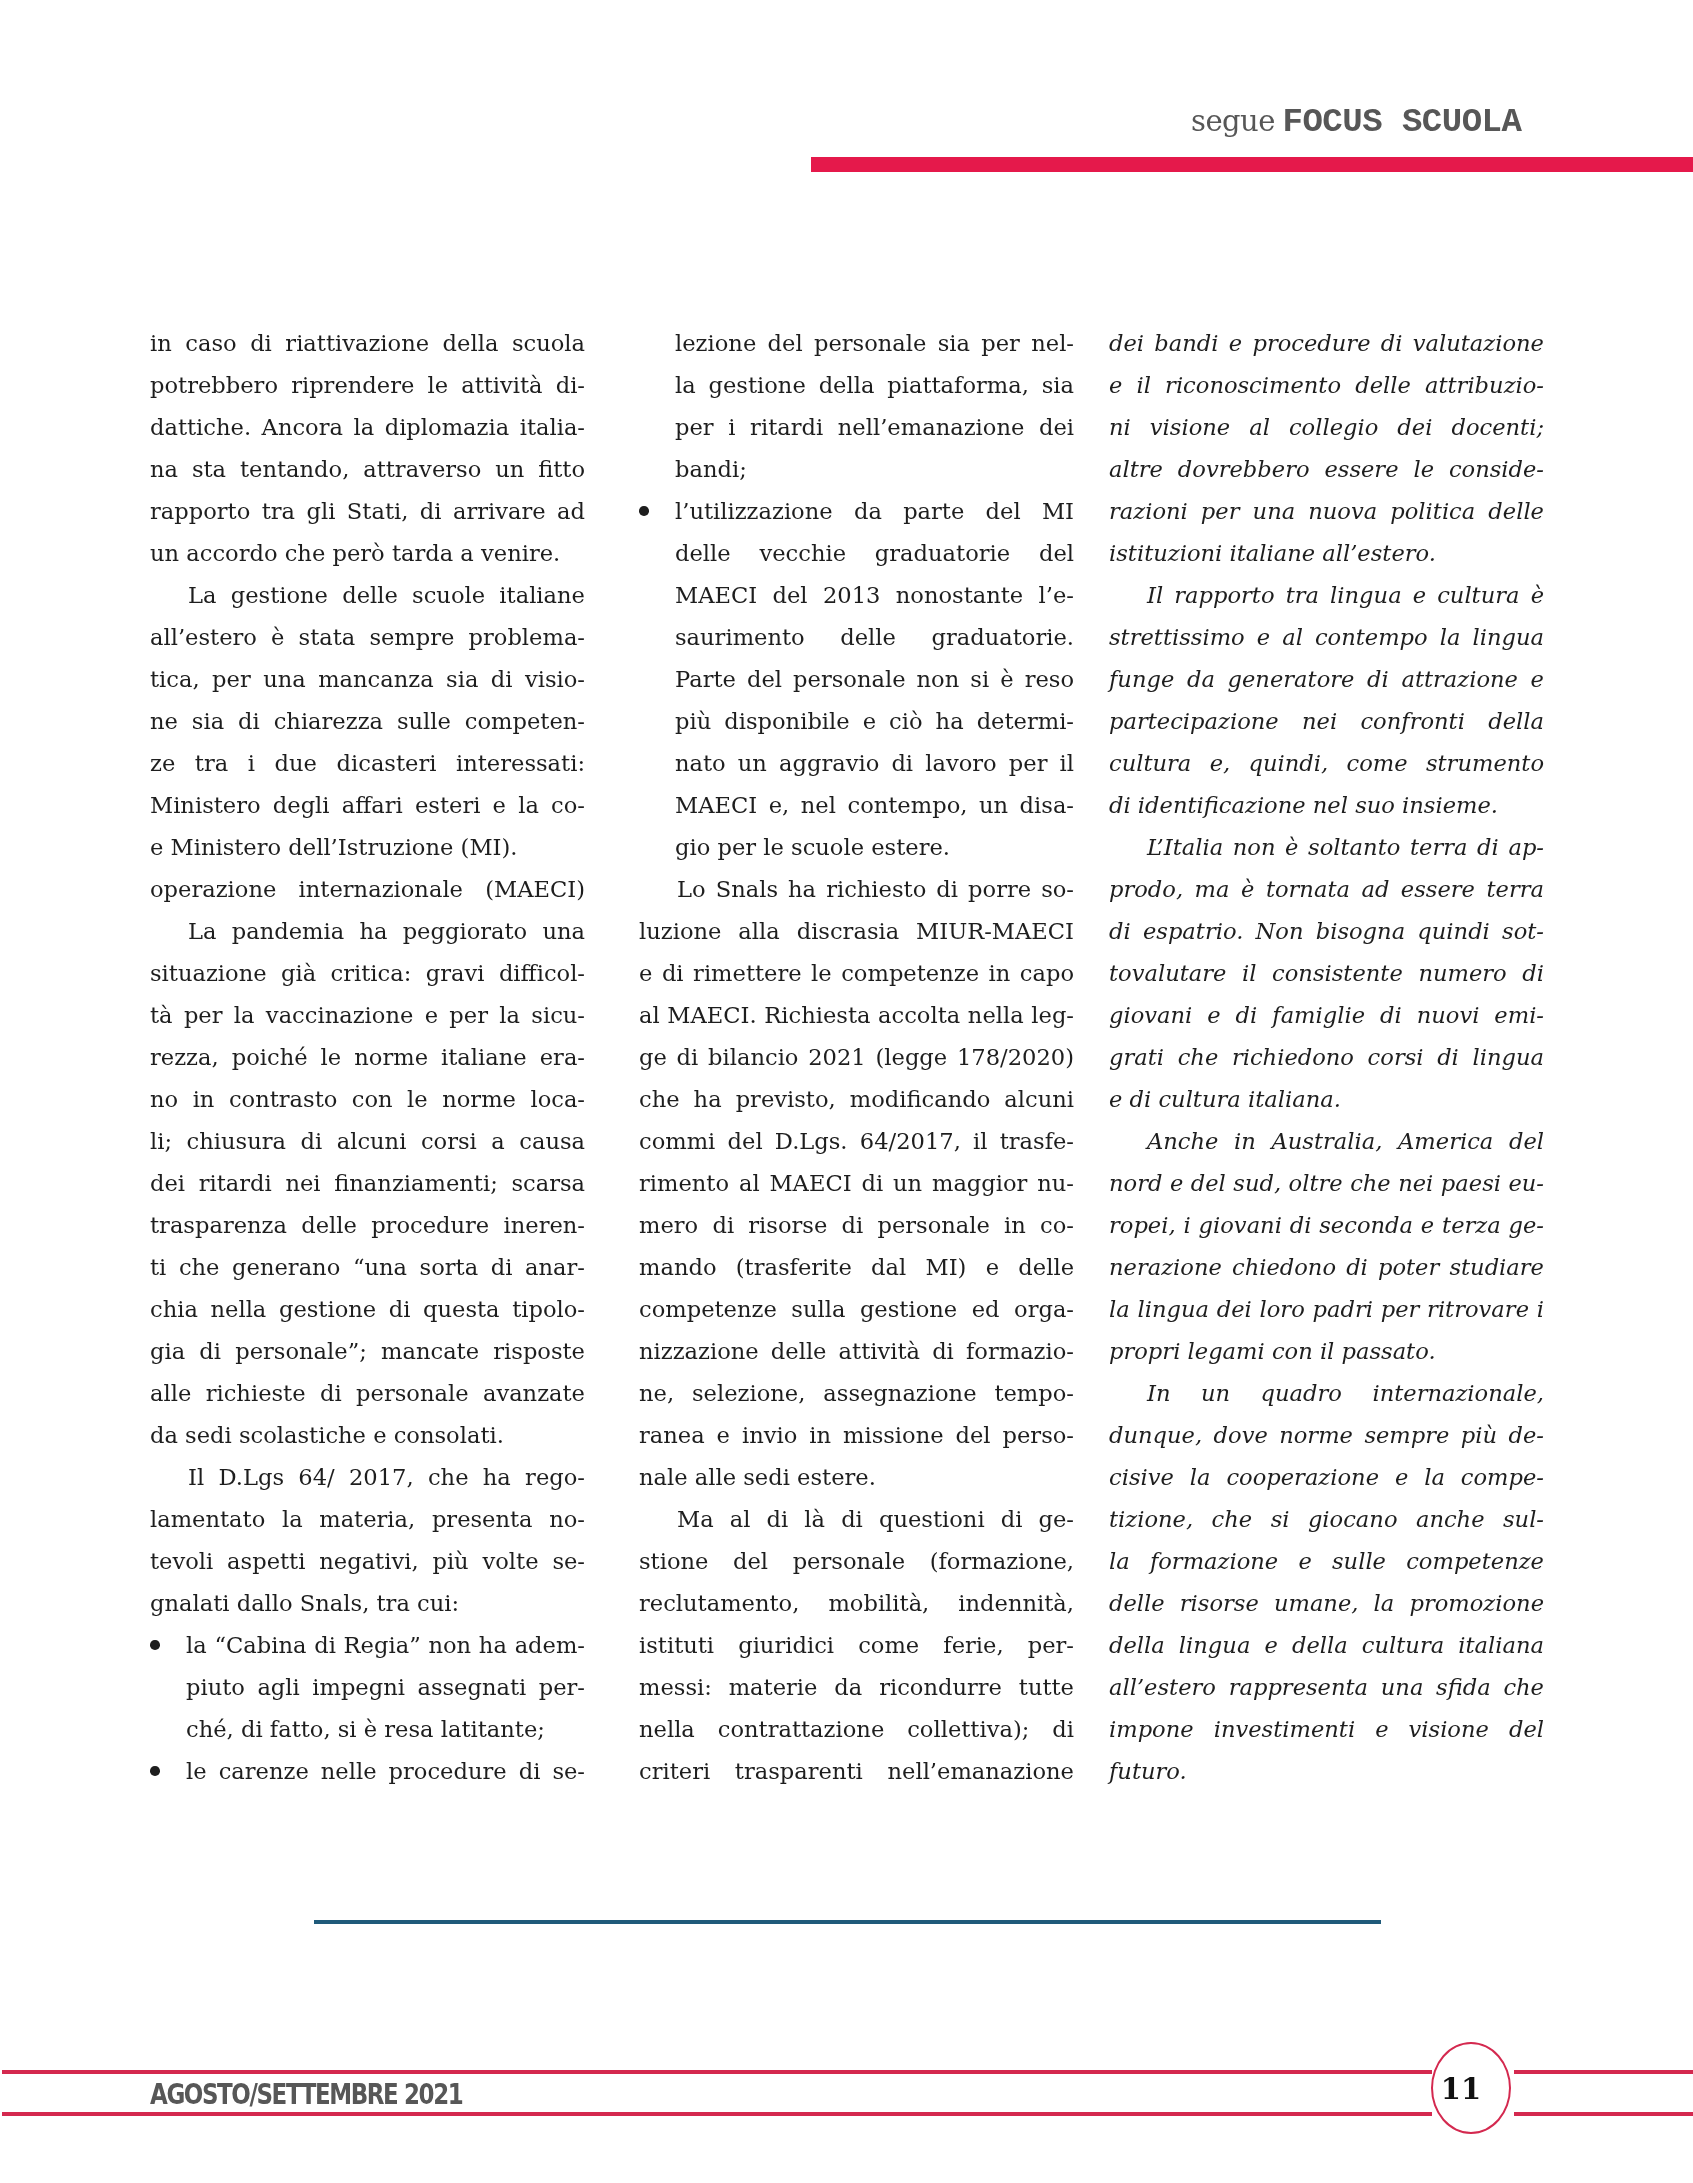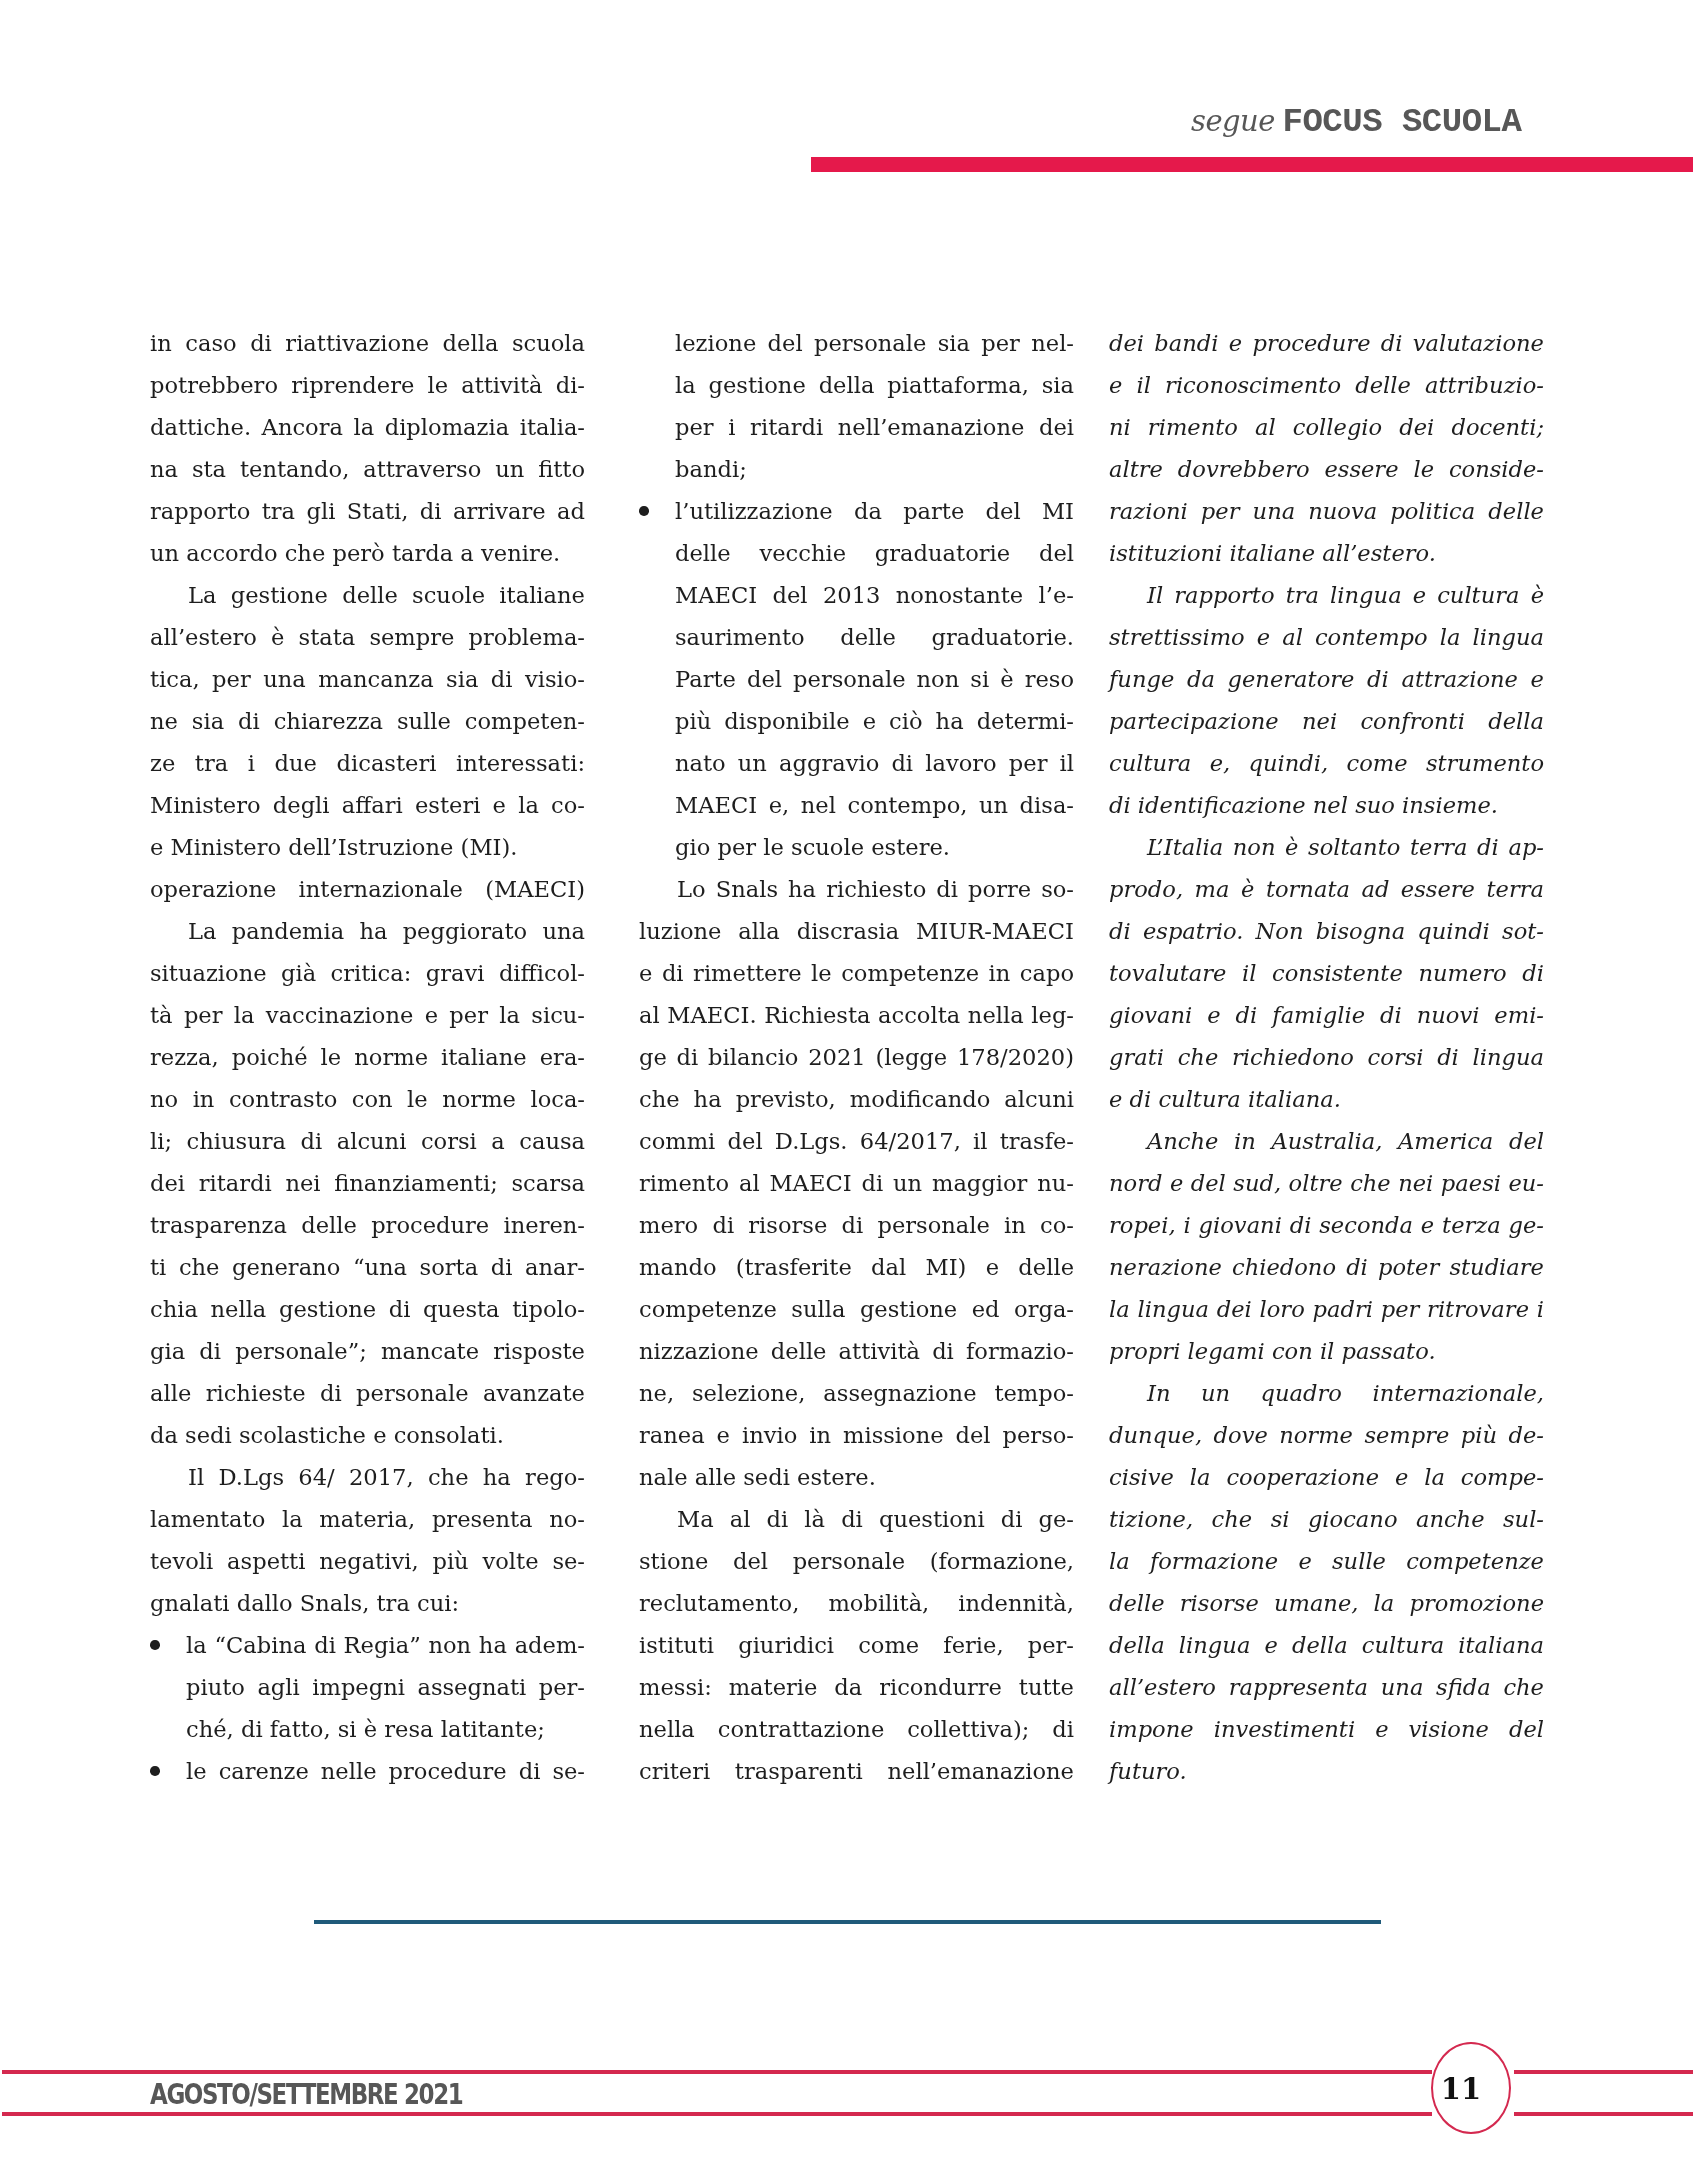--- a/index.html
+++ b/index.html
@@ -1,21 +1,21 @@
 <!DOCTYPE html>
 <html><head>
   <meta charset="utf-8">
   <style>
     html, body { margin: 0; padding: 0; background: #ffffff; }
     body { width: 1694px; height: 2183px; position: relative; overflow: hidden;
            font-family: "DejaVu Serif", "Liberation Serif", serif; color: #1e1e1e; }
 
     .header { position: absolute; left: 0; top: 0; width: 1694px; height: 191px; }
     .header-title { position: absolute; left: 1191px; top: 103px; white-space: nowrap; color: #575757; }
-    .header-segue { font-family: "DejaVu Serif", serif; font-style: italic; font-size: 29px; margin-right: 7.6px; letter-spacing: -0.5px; }
+    .header-segue { font-family: "DejaVu Serif", serif; font-size: 29px; margin-right: 7.6px; letter-spacing: -0.5px; }
     .header-focus { font-family: Liberation Mono, monospace; font-weight: bold; font-size: 34px; letter-spacing: -0.5px; }
     .header-bar { position: absolute; left: 811px; top: 157px; width: 883px; height: 15.3px; background: #e5194b; }
 
     .columns { position: absolute; top: 322px; left: 0; width: 1694px; }
     .col { position: absolute; top: 0; font-size: 22.6px; line-height: 42px; }
     .col1 { left: 150px; width: 435px; }
     .col2 { left: 639px; width: 435px; }
     .col3 { left: 1109px; width: 435px; font-style: italic; }
     .line { display: block; white-space: nowrap; text-align: justify; text-align-last: justify; height: 42px; }
     .line.last { text-align-last: left; }
@@ -116,21 +116,21 @@
       <span class="line">stione del personale (formazione,</span>
       <span class="line">reclutamento, mobilità, indennità,</span>
       <span class="line">istituti giuridici come ferie, per-</span>
       <span class="line">messi: materie da ricondurre tutte</span>
       <span class="line">nella contrattazione collettiva); di</span>
       <span class="line">criteri trasparenti nell’emanazione</span>
     </div>
   <div class="col col3">
       <span class="line">dei bandi e procedure di valutazione</span>
       <span class="line">e il riconoscimento delle attribuzio-</span>
-      <span class="line">ni rimento al collegio dei docenti;</span>
+      <span class="line">ni visione al collegio dei docenti;</span>
       <span class="line">altre dovrebbero essere le conside-</span>
       <span class="line">razioni per una nuova politica delle</span>
       <span class="line last">istituzioni italiane all’estero.</span>
       <span class="line indent">Il rapporto tra lingua e cultura è</span>
       <span class="line">strettissimo e al contempo la lingua</span>
       <span class="line">funge da generatore di attrazione e</span>
       <span class="line">partecipazione nei confronti della</span>
       <span class="line">cultura e, quindi, come strumento</span>
       <span class="line last">di identificazione nel suo insieme.</span>
       <span class="line indent">L’Italia non è soltanto terra di ap-</span>

